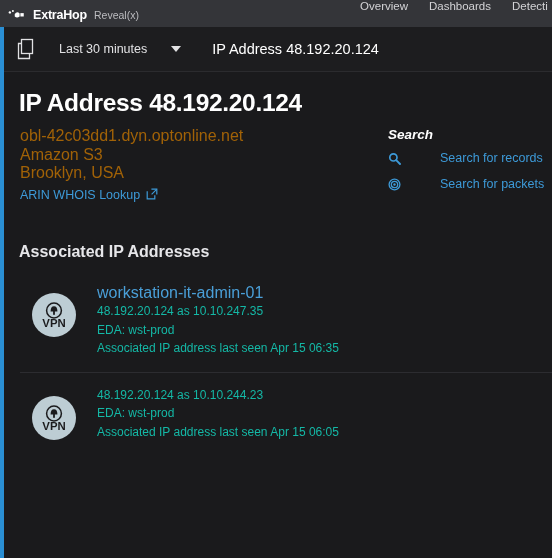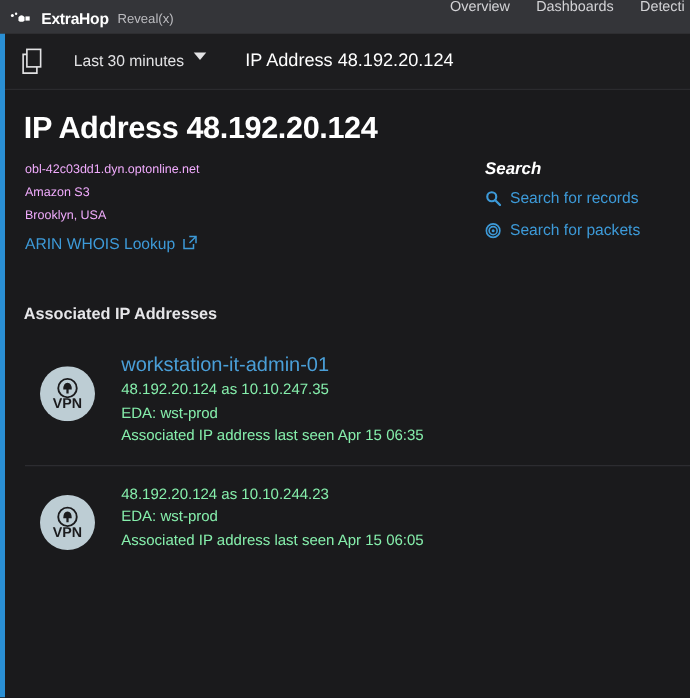--- a/index.html
+++ b/index.html
@@ -93,22 +93,22 @@
   }
   .pages-icon {
     margin-left: 13px;
     width: 20px; height: 22px;
     display: block;
     flex: 0 0 auto;
     cursor: pointer;
   }
   .time-select {
     display: flex;
-    align-items: flex-start;
-    gap: 8px;
+    align-items: center;
+    gap: 24px;
     margin-left: 22px;
     cursor: pointer;
   }
   .time-label {
     color: #e2e2e4;
     font-size: 12.5px;
     white-space: nowrap;
   }
   .caret {
     width: 0; height: 0;
@@ -139,22 +139,22 @@
     font-weight: bold;
     letter-spacing: -0.3px;
     white-space: nowrap;
   }
 
   .meta-block {
     position: absolute;
     left: 16px; top: 55px;
   }
   .meta-line {
-    color: #f0abfc;
-    font-size: 10px;
+    color: #a16207;
+    font-size: 16px;
     line-height: 18.5px;
     white-space: nowrap;
   }
 
   .whois-link {
     position: absolute;
     left: 16px; top: 116px;
     display: flex;
     align-items: flex-start;
     gap: 6px;
@@ -184,35 +184,36 @@
     display: flex;
     align-items: center;
     gap: 7px;
     margin-bottom: 12px;
     cursor: pointer;
   }
   .search-row-text {
     color: #3d9ad8;
     font-size: 12.5px;
     white-space: nowrap;
+    margin-left: 32px;
   }
   .search-icon-box {
     width: 13px; height: 13px;
     display: flex;
     align-items: center;
     justify-content: center;
     flex: 0 0 auto;
   }
 
   
   .section-label {
     position: absolute;
     left: 15px; top: 171px;
     color: #e6e6e9;
-    font-size: 13px;
+    font-size: 16px;
     font-weight: bold;
     white-space: nowrap;
   }
 
   .assoc-list {
     position: absolute;
     left: 0; top: 198px;
     width: 548px;
   }
   .assoc-item {
@@ -238,21 +239,21 @@
     padding-top: 1px;
   }
   .dev-name {
     color: #4a9fd8;
     font-size: 16px;
     line-height: 19px;
     white-space: nowrap;
     cursor: pointer;
   }
   .dev-line {
-    color: #86efac;
+    color: #14b8a6;
     font-size: 12px;
     line-height: 18.5px;
     white-space: nowrap;
   }
 </style>
 </head>
 <body>
 
 <div id="app">
 

